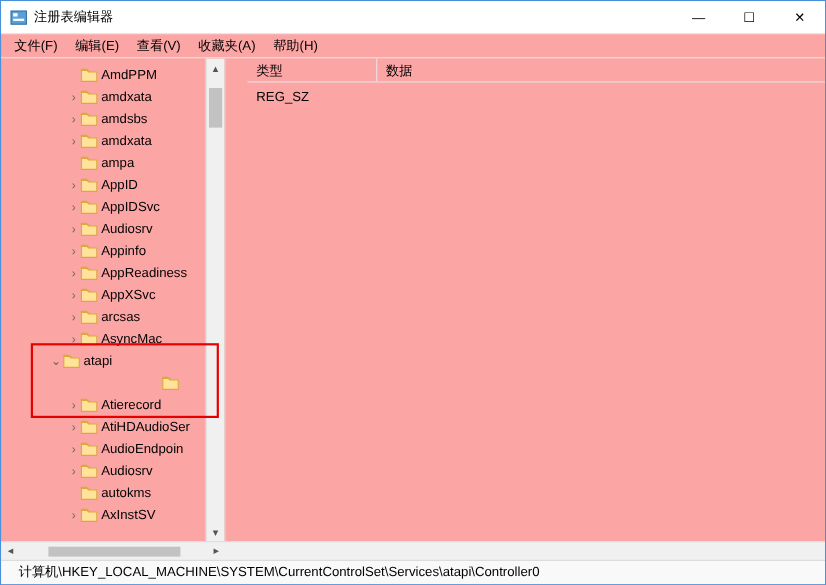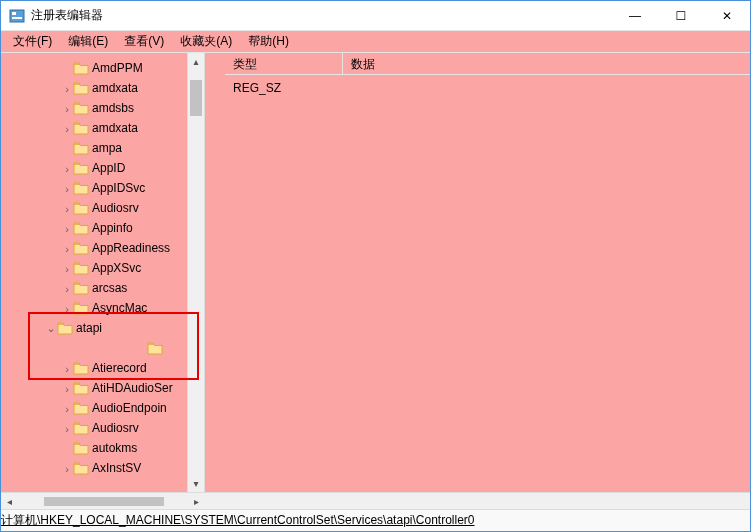--- a/index.html
+++ b/index.html
@@ -43,21 +43,21 @@
   .listbody { flex:1; padding: 4px 0; }
   .row { display:flex; height:18px; align-items:center; }
   .row .c1 { width:118px; padding-left:8px; }
   .row .c2 { flex:1; padding-left:8px; }
   
   .hscroll { height:17px; background:#f0f0f0; border-top:1px solid #dcdcdc; display:flex; align-items:center; position:relative; }
   .hscroll .arrow { width:17px; display:flex; align-items:center; justify-content:center; color:#555; font-size:10px; height:17px;}
   .hscroll .track { flex:0 0 170px; height:13px; position:relative; }
   .hscroll .thumb { position:absolute; top:2px; bottom:2px; background:#c2c2c2; }
   
-  .status { height: 22px; border-top:1px solid #dcdcdc; display:flex; align-items:center; padding: 0 0; background:#f9f9f9;text-decoration:underline; }
+  .status { height: 22px; border-top:1px solid #dcdcdc; display:flex; align-items:center; padding: 0 16px; background:#f9f9f9; }
   
   .folder svg { display:block; }
 </style>
 </head>
 <body>
 
 <div class="window">
 
   <div class="titlebar">
     <span class="icon">

